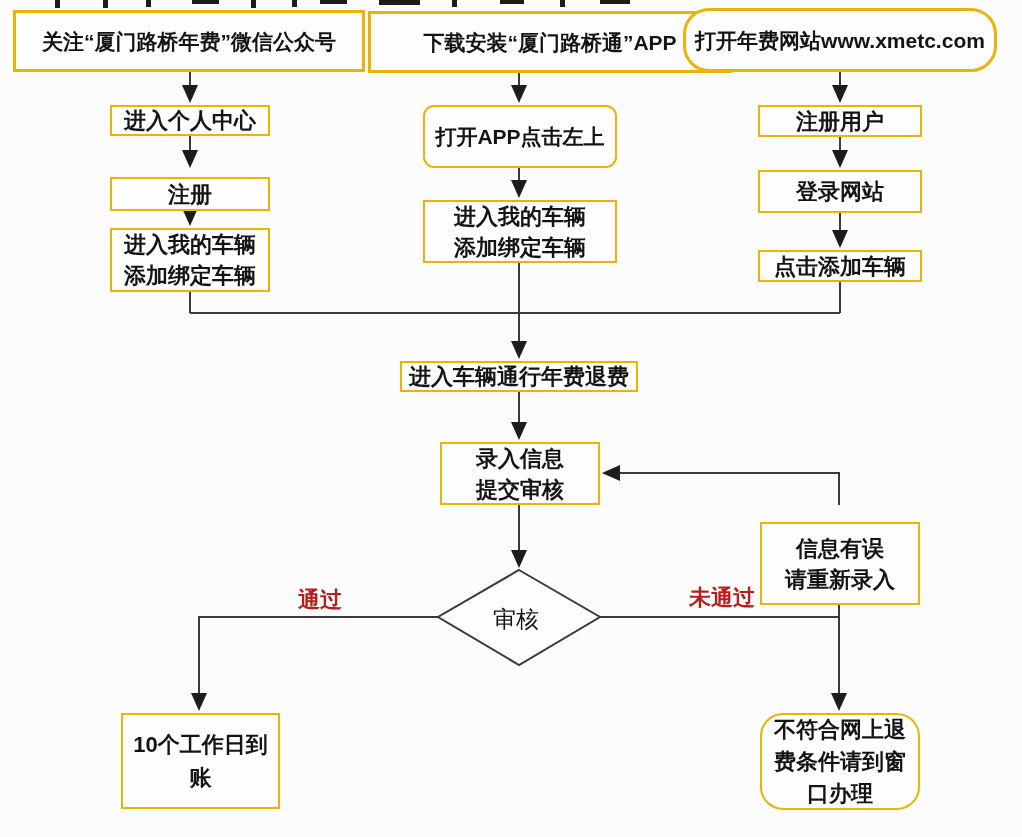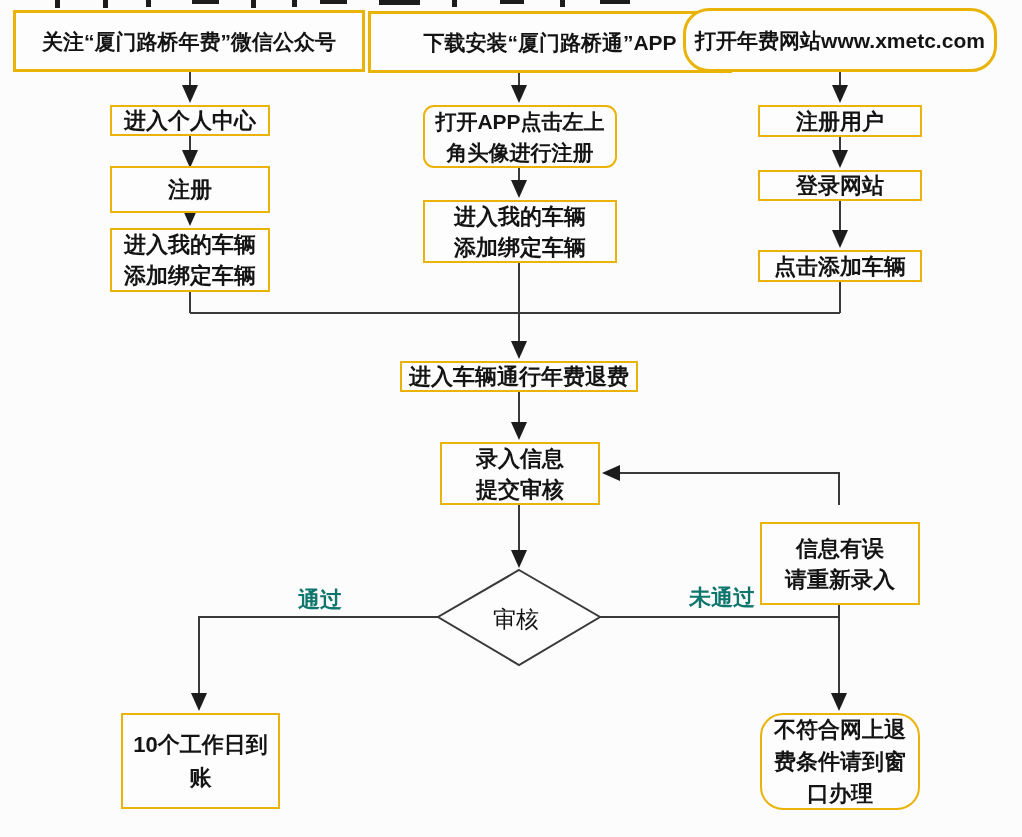--- a/index.html
+++ b/index.html
@@ -33,21 +33,21 @@
     background:transparent;
     border:none;
     font-weight:normal;
     font-size:23px;
     color:#141414;
   }
   .edge-label{
     position:absolute;
     font-weight:bold;
     font-size:22px;
-    color:#0f766e;
+    color:#b91c1c;
     text-align:center;
   }
   .remnant{position:absolute;left:0;top:0;width:1022px;height:10px;}
   .remnant i{position:absolute;top:0;background:#1c1c1c;display:block;}
 </style>
 </head>
 <body>
 
 <div id="canvas">
 
@@ -112,41 +112,40 @@
   <div class="node thick" style="left:368px;top:11px;width:364px;height:62px;font-size:21px;">
     <span>下载安装“厦门路桥通”APP</span>
   </div>
   <div class="node thick" style="left:683px;top:8px;width:314px;height:64px;font-size:21px;border-radius:26px;">
     <span>打开年费网站www.xmetc.com</span>
   </div>
 
   <div class="node" style="left:110px;top:105px;width:160px;height:31px;justify-content:center;">
     <span>进入个人中心</span>
   </div>
-  <div class="node" style="left:110px;top:166px;width:160px;height:47px;">
+  <div class="node" style="left:110px;top:177px;width:160px;height:34px;">
     <span>注册</span>
   </div>
   <div class="node" style="left:110px;top:228px;width:160px;height:64px;">
     <span>进入我的车辆</span>
     <span>添加绑定车辆</span>
   </div>
 
   <div class="node" style="left:423px;top:105px;width:194px;height:63px;font-size:21px;border-radius:11px;">
     <span>打开APP点击左上</span>
-    <span>角头像进行注册</span>
   </div>
   <div class="node" style="left:423px;top:200px;width:194px;height:63px;">
     <span>进入我的车辆</span>
     <span>添加绑定车辆</span>
   </div>
 
   <div class="node" style="left:758px;top:105px;width:164px;height:32px;">
     <span>注册用户</span>
   </div>
-  <div class="node" style="left:758px;top:170px;width:164px;height:31px;">
+  <div class="node" style="left:758px;top:170px;width:164px;height:43px;">
     <span>登录网站</span>
   </div>
   <div class="node" style="left:758px;top:250px;width:164px;height:32px;">
     <span>点击添加车辆</span>
   </div>
 
   <div class="node" style="left:400px;top:361px;width:238px;height:31px;">
     <span>进入车辆通行年费退费</span>
   </div>
   <div class="node" style="left:440px;top:442px;width:160px;height:63px;">

